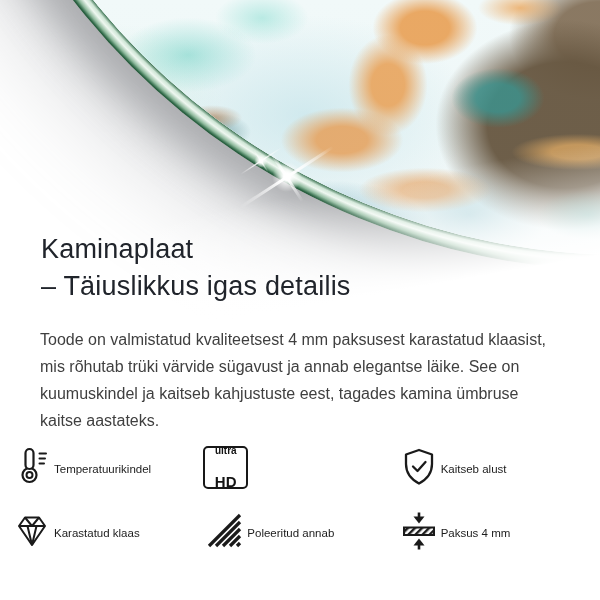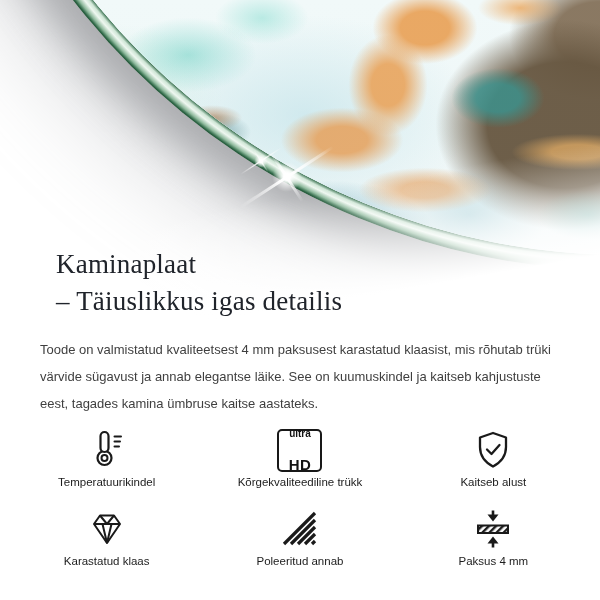--- a/index.html
+++ b/index.html
@@ -51,27 +51,27 @@
   .sparkle .ray2{position:absolute;left:0;top:0;width:58px;height:2.5px;
     transform:translate(-50%,-50%) rotate(57deg);
     background:linear-gradient(90deg,rgba(255,255,255,0),rgba(255,255,255,.9) 42% 58%,rgba(255,255,255,0));}
   .sparkle .core{position:absolute;left:-15px;top:-15px;width:30px;height:30px;
     background:radial-gradient(circle,#fff 0 16%,rgba(255,255,255,0) 70%);}
   .sparkle.small{transform:scale(.45);}
   .hero-fade{position:absolute;inset:0;
     background:linear-gradient(170deg, rgba(255,255,255,0) 55%, #ffffff 80%);}
   
   .content{position:relative;z-index:1;padding:230px 40px 0 40px;}
-  h1{margin:16px;font-family:Liberation Serif, serif;font-weight:400;
+  h1{margin:1px;font-family:Liberation Sans, sans-serif;font-weight:400;
      font-size:27px;line-height:37px;color:#20242b;letter-spacing:.2px;}
   h1 span{display:block;}
-  .desc{margin:13px 0 0 0;font-size:13px;line-height:27px;color:#3f3f3f;max-width:530px;}
+  .desc{margin:21px 0 0 0;font-size:16px;line-height:27px;color:#3f3f3f;max-width:530px;}
   
   .features{margin:10px -30px 0 -30px;display:grid;grid-template-columns:repeat(3,1fr);row-gap:18px;}
-  .feat{display:flex;flex-direction:column;align-items:center;text-align:right;}
+  .feat{display:flex;flex-direction:row;align-items:center;text-align:right;}
   .feat-icon{height:46px;display:flex;align-items:center;justify-content:center;}
   .feat-label{margin-top:3px;font-size:11.5px;color:#1c1c1c;}
   svg.ic{display:block;}
   .uhd-box{width:41px;height:39px;border:2.5px solid #181818;border-radius:5px;
     display:flex;flex-direction:column;align-items:center;justify-content:center;color:#141414;}
   .uhd-top{font-size:10px;font-weight:700;line-height:10px;}
   .uhd-bottom{font-size:15px;font-weight:800;line-height:15px;margin-top:18px;letter-spacing:.3px;}
 </style>
 </head>
 <body>
@@ -116,21 +116,20 @@
       <div class="feat-label">Temperatuurikindel</div>
     </div>
 
     <div class="feat">
       <div class="feat-icon">
         <div class="uhd-box">
           <span class="uhd-top">ultra</span>
           <span class="uhd-bottom">HD</span>
         </div>
       </div>
-      <div class="feat-label">Kõrgekvaliteediline trükk</div>
     </div>
 
     <div class="feat">
       <div class="feat-icon">
         <svg class="ic" width="44" height="44" viewBox="0 0 44 44" fill="none" stroke="#1a1a1a" stroke-width="2.3" stroke-linecap="round" stroke-linejoin="round">
           <path d="M22 5 L35 9.5 V19 C35 28 29.5 34.5 22 38.5 C14.5 34.5 9 28 9 19 V9.5 Z"></path>
           <path d="M16 21.5 L20.5 26 L28.5 17"></path>
         </svg>
       </div>
       <div class="feat-label">Kaitseb alust</div>

